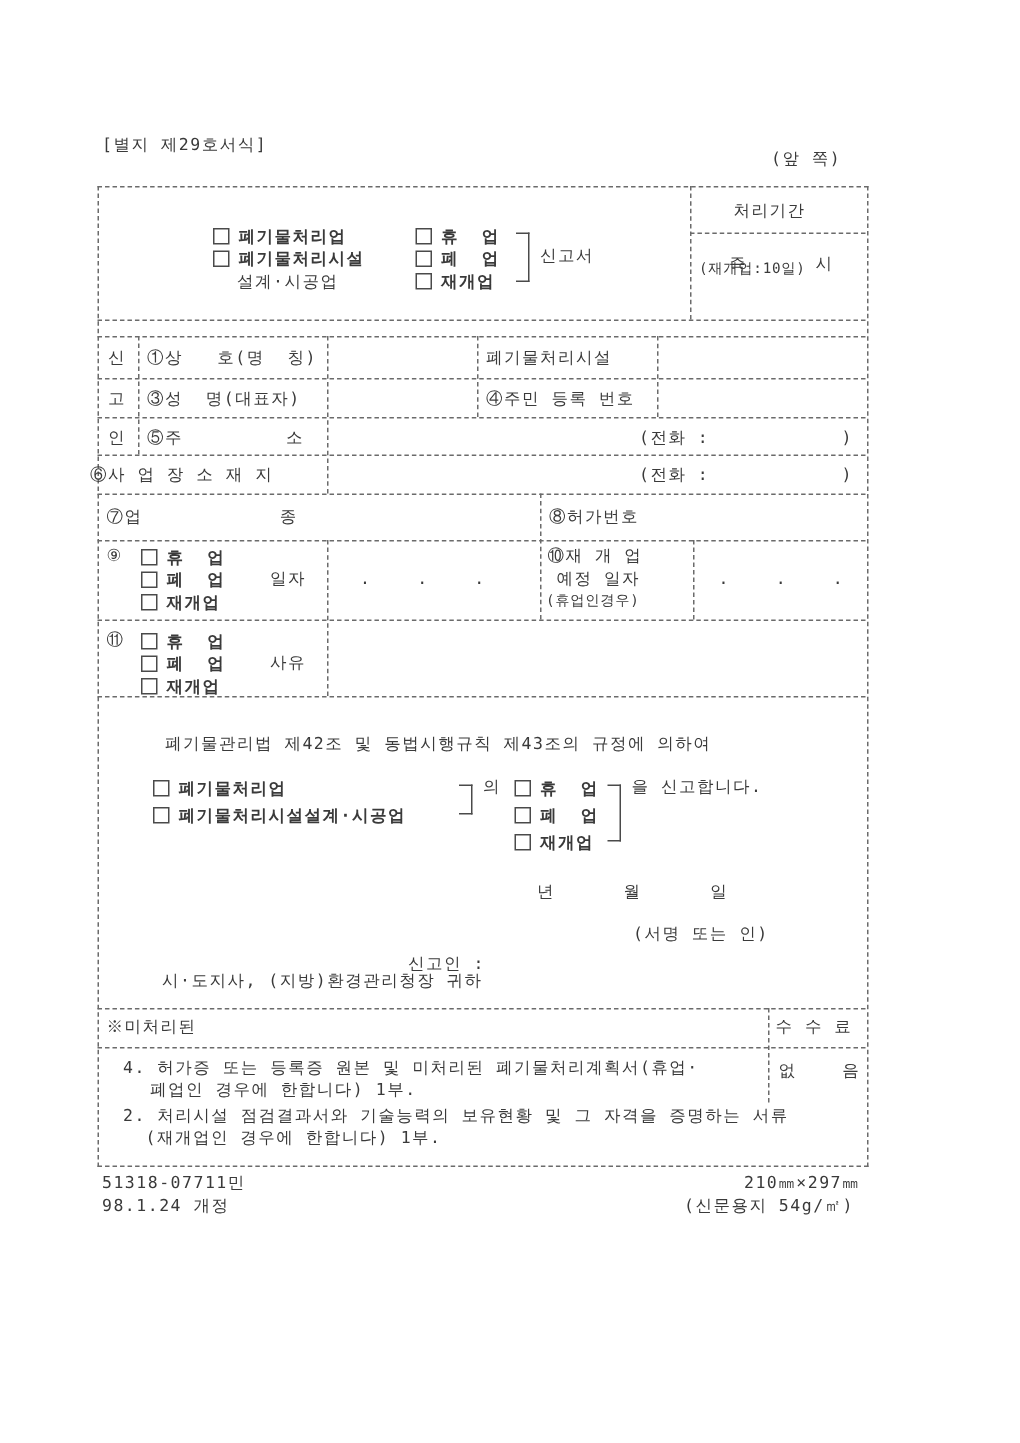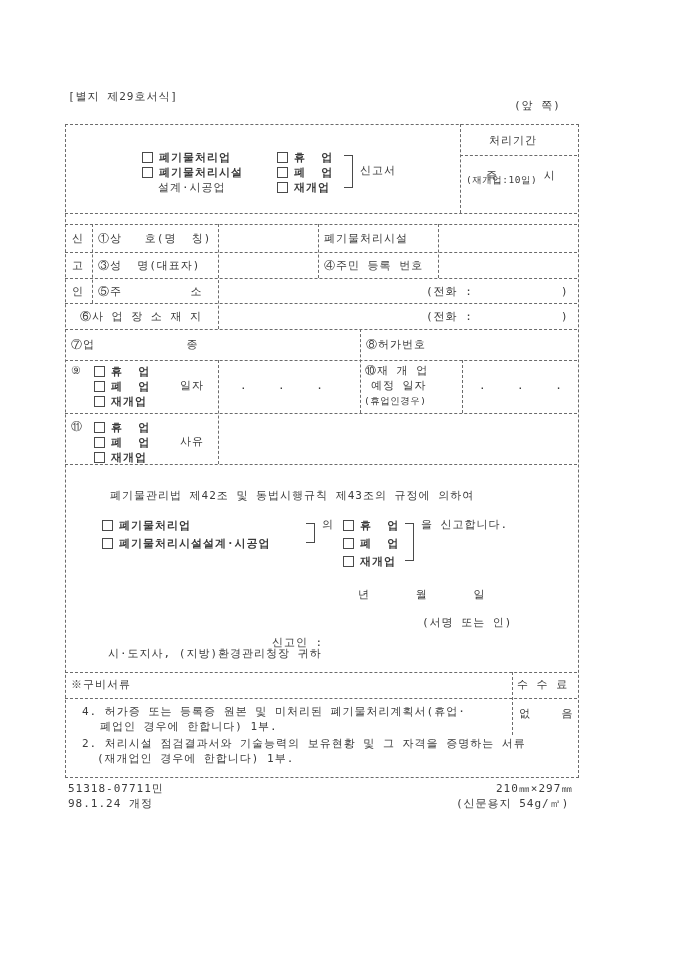--- a/index.html
+++ b/index.html
@@ -94,21 +94,21 @@
   <div class="t" style="left:324px;top:259px">④주민 등록 번호</div>
   <div class="inputzone" style="left:222px;top:255px;width:94px;height:21px"></div>
   <div class="inputzone" style="left:442px;top:255px;width:133px;height:21px"></div>
 
   <div class="t" style="left:98px;top:285px">⑤주         소</div>
   <div class="t" style="left:426px;top:285px">(전화 :</div>
   <div class="t" style="left:561px;top:285px">)</div>
   <div class="inputzone" style="left:222px;top:281px;width:200px;height:20px"></div>
   <div class="inputzone" style="left:472px;top:281px;width:86px;height:20px"></div>
 
-  <div class="t" style="left:80px;top:310px">⑥사 업 장 소 재 지</div>
+  <div class="t" style="left:60px;top:310px">⑥사 업 장 소 재 지</div>
   <div class="t" style="left:426px;top:310px">(전화 :</div>
   <div class="t" style="left:561px;top:310px">)</div>
   <div class="inputzone" style="left:222px;top:306px;width:200px;height:21px"></div>
   <div class="inputzone" style="left:472px;top:306px;width:86px;height:21px"></div>
 
   <div class="t" style="left:71px;top:338px">⑦업            종</div>
   <div class="t" style="left:366px;top:338px">⑧허가번호</div>
   <div class="inputzone" style="left:225px;top:332px;width:133px;height:26px"></div>
   <div class="inputzone" style="left:432px;top:332px;width:143px;height:26px"></div>
 
@@ -173,21 +173,21 @@
   </div>
   <div class="bracket" style="left:405px;top:523px;width:8px;height:36px"></div>
   <div class="t" style="left:421px;top:518px">을 신고합니다.</div>
 
   <div class="t" style="left:358px;top:588px">년      월      일</div>
   <div class="t" style="left:272px;top:636px">신고인 :</div>
   <div class="t" style="left:422px;top:616px">(서명 또는 인)</div>
   <div class="inputzone" style="left:335px;top:612px;width:80px;height:18px"></div>
   <div class="t" style="left:108px;top:647px">시·도지사, (지방)환경관리청장 귀하</div>
 
-  <div class="t" style="left:71px;top:678px">※구비서류</div>
+  <div class="t" style="left:71px;top:678px">※미처리된</div>
   <div class="t" style="left:517px;top:678px">수 수 료</div>
   <div class="t" style="left:519px;top:707px">없    음</div>
   <div class="t" style="left:82px;top:705px">4. 허가증 또는 등록증 원본 및 미처리된 폐기물처리계획서(휴업·</div>
   <div class="t" style="left:100px;top:720px">폐업인 경우에 한합니다) 1부.</div>
   <div class="t" style="left:82px;top:737px">2. 처리시설 점검결과서와 기술능력의 보유현황 및 그 자격을 증명하는 서류</div>
   <div class="t" style="left:97px;top:752px">(재개업인 경우에 한합니다) 1부.</div>
 
   <div class="t" style="left:68px;top:782px">51318-07711민</div>
   <div class="t" style="left:68px;top:797px">98.1.24 개정</div>
   <div class="t" style="left:496px;top:782px">210㎜×297㎜</div>

